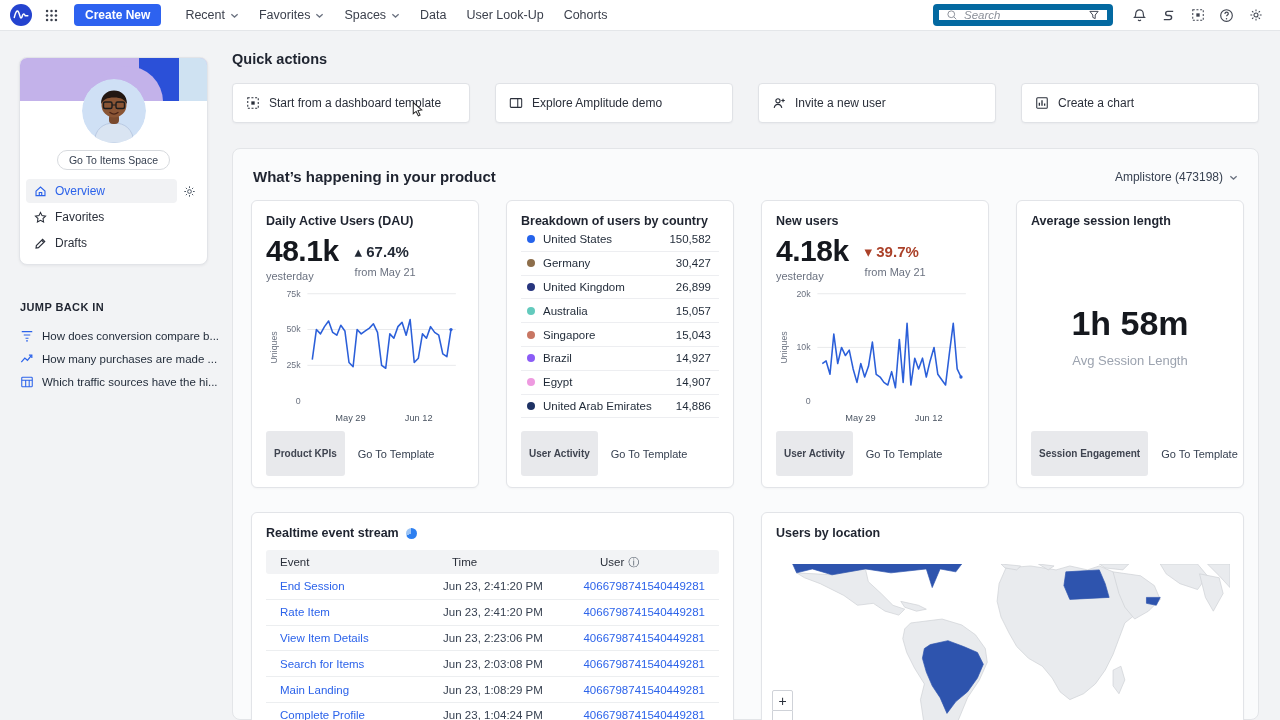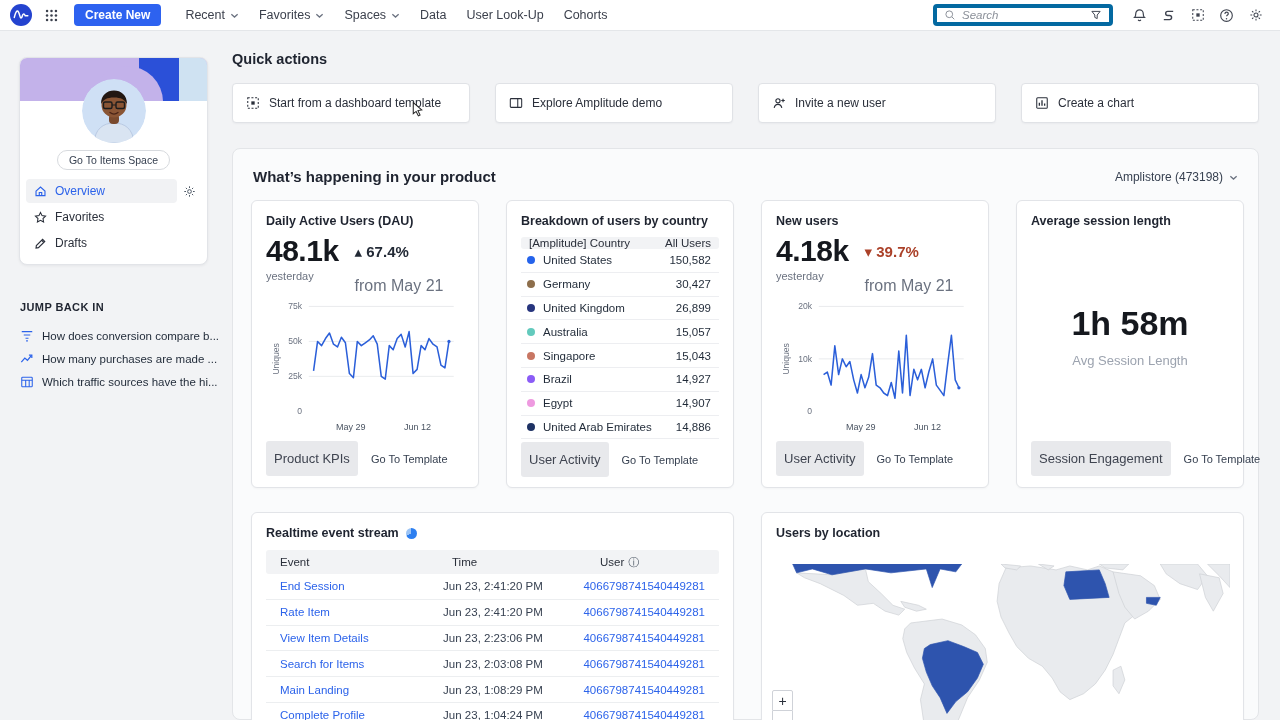--- a/index.html
+++ b/index.html
@@ -6,21 +6,21 @@
   html,body { width:1280px; height:720px; overflow:hidden; }
   body { position:relative; background:#f2f3f5; font-family:"Liberation Sans","DejaVu Sans",sans-serif; color:#1f2430; }
 
   
   .nav { position:absolute; top:0; left:0; right:0; height:31px; background:#fff; border-bottom:1px solid #e4e6e9; display:flex; align-items:center; padding:0 10px; gap:6px; z-index:30; }
   .logo { width:22px; height:22px; flex:0 0 auto; cursor:pointer; }
   .grid-btn { width:26px; display:flex; justify-content:center; color:#3c414d; cursor:pointer; }
   .btn-create { background:#2d62f0; color:#fff; font-size:12px; font-weight:600; padding:4px 11px; border-radius:4px; border:none; margin:0 8px 0 4px; cursor:pointer; font-family:inherit; }
   .nav-item { font-size:12.5px; color:#3c414d; padding:0 10px; display:flex; align-items:center; gap:5px; height:31px; cursor:pointer; white-space:nowrap; }
   .nav-item .chev { color:#6b7280; margin-top:2px; }
-  .search-box { margin-left:auto; width:180px; height:22px; border:4px solid #0369a1; border-radius:4px; display:flex; align-items:center; padding:0 7px; gap:6px; background:#fff; color:#8a8f98; }
+  .search-box { margin-left:auto; width:180px; height:22px; border:6px solid #0369a1; border-radius:4px; display:flex; align-items:center; padding:0 7px; gap:6px; background:#fff; color:#8a8f98; }
   .search-box input { border:none; outline:none; flex:1; min-width:0; font-size:11.5px; font-style:italic; color:#555a63; background:transparent; font-family:inherit; }
   .search-box input::placeholder { color:#8a8f98; }
   .nav-icons { display:flex; align-items:center; margin-left:6px; }
   .nav-iconbtn { width:29px; display:flex; justify-content:center; color:#3f4450; cursor:pointer; }
 
   
   .profile-card { position:absolute; left:19px; top:57px; width:189px; background:#fff; border:1px solid #e2e4e8; border-radius:8px; box-shadow:0 1px 3px rgba(16,24,40,.06); padding-bottom:8px; z-index:5; }
   .banner { height:43px; border-radius:7px 7px 0 0; position:relative; background:#c3b2ea; overflow:hidden; }
   .banner .b-blue { position:absolute; right:28px; top:0; width:40px; height:43px; background:#2b50d8; }
   .banner .b-curve { position:absolute; right:44px; top:8px; width:72px; height:72px; background:#c3b2ea; border-radius:50%; }
@@ -55,24 +55,24 @@
 
   .card { background:#fff; border:1px solid #e2e4e8; border-radius:6px; box-shadow:0 1px 2px rgba(16,24,40,.03); }
   .kpi-row { position:absolute; left:18px; top:51px; display:flex; gap:27px; }
   .kpi { width:228px; height:288px; padding:13px 14px 11px; display:flex; flex-direction:column; position:relative; }
   .kpi-title { font-size:12.5px; font-weight:700; }
   .big-row { display:flex; align-items:flex-start; margin-top:7px; }
   .big-col { display:flex; flex-direction:column; }
   .big-val { font-size:30px; font-weight:700; color:#15181e; line-height:1.05; letter-spacing:-.5px; }
   .delta { font-size:15px; font-weight:700; margin:8px 0 0 16px; white-space:nowrap; }
   .cap { font-size:11px; color:#6b7280; margin-top:3px; }
-  .cap2 { font-size:16px; color:#6b7280; margin:16px 0 0 16px; }
+  .cap2 { font-size:11px; color:#6b7280; margin:5px 0 0 16px; }
   .spark { margin-top:auto; }
   .kpi-foot { display:flex; align-items:center; gap:13px; margin-top:3px; }
-  .tag { background:#e8e9ec; border-radius:3px; padding:10px 8px; font-size:13px; color:#3f4450; cursor:pointer; white-space:nowrap; }
+  .tag { background:#e8e9ec; border-radius:3px; padding:17px 8px; font-size:10px; color:#3f4450; cursor:pointer; white-space:nowrap;font-weight:bold; }
   .tpl-link { font-size:11px; color:#374151; cursor:pointer; white-space:nowrap; }
 
   
   .chead { background:#f2f3f5; border-radius:3px; height:24px; display:flex; justify-content:space-between; align-items:center; padding:0 8px; font-size:11.5px; color:#2a2f3a; margin-top:9px; }
   .crows { flex:1; }
   .crow { display:flex; justify-content:space-between; align-items:center; height:23.8px; border-bottom:1px solid #edeef1; font-size:11.5px; color:#1f2937; padding:0 8px 0 6px; }
   .crow .cname { display:flex; align-items:center; gap:8px; }
   .cdot { width:8px; height:8px; border-radius:50%; flex:0 0 auto; }
 
   
@@ -390,24 +390,20 @@
           <circle cx="187.0" cy="48.7" r="1.7" fill="#2b5fd9"></circle>
         </svg>
       <div class="kpi-foot">
         <span class="tag">Product KPIs</span>
         <span class="tpl-link">Go To Template</span>
       </div>
     </div>
 
     <div class="card kpi">
       <div class="kpi-title">Breakdown of users by country</div>
-      <div class="chead">
-        <span>[Amplitude] Country</span>
-          <span>All Users</span>
-      </div>
       <div class="crows" id="country-rows">
           <div class="crow">
             <span class="cname">
               <span class="cdot" style="background: rgb(37, 99, 235);"></span>
               <span>United States</span>
             </span>
             <span>150,582</span>
           </div>
           <div class="crow">
             <span class="cname">

